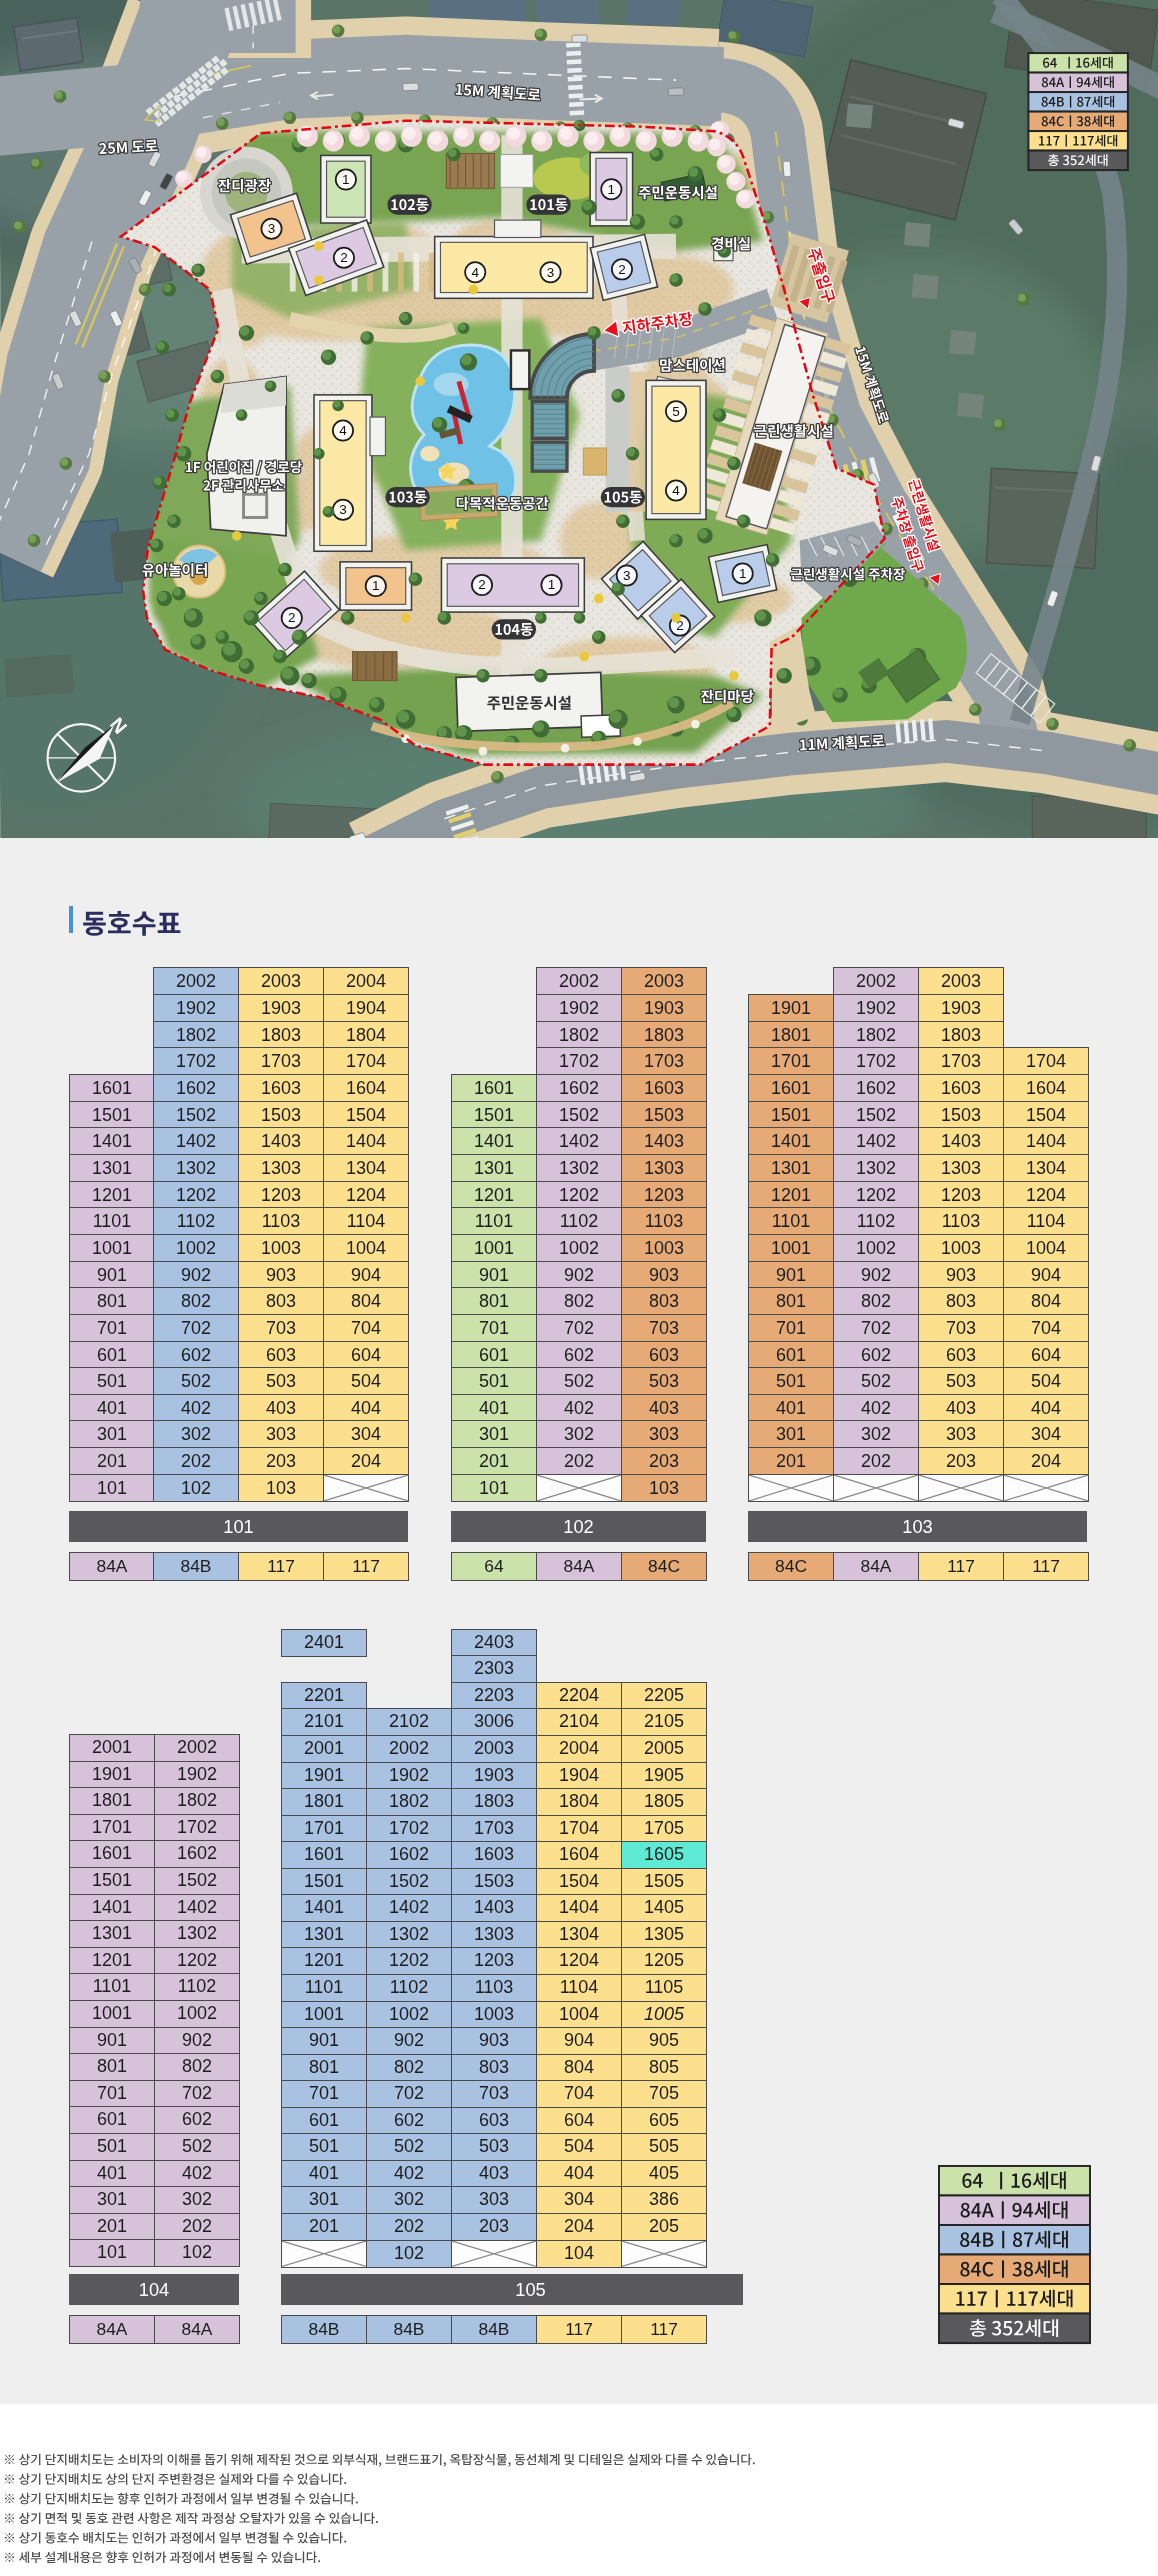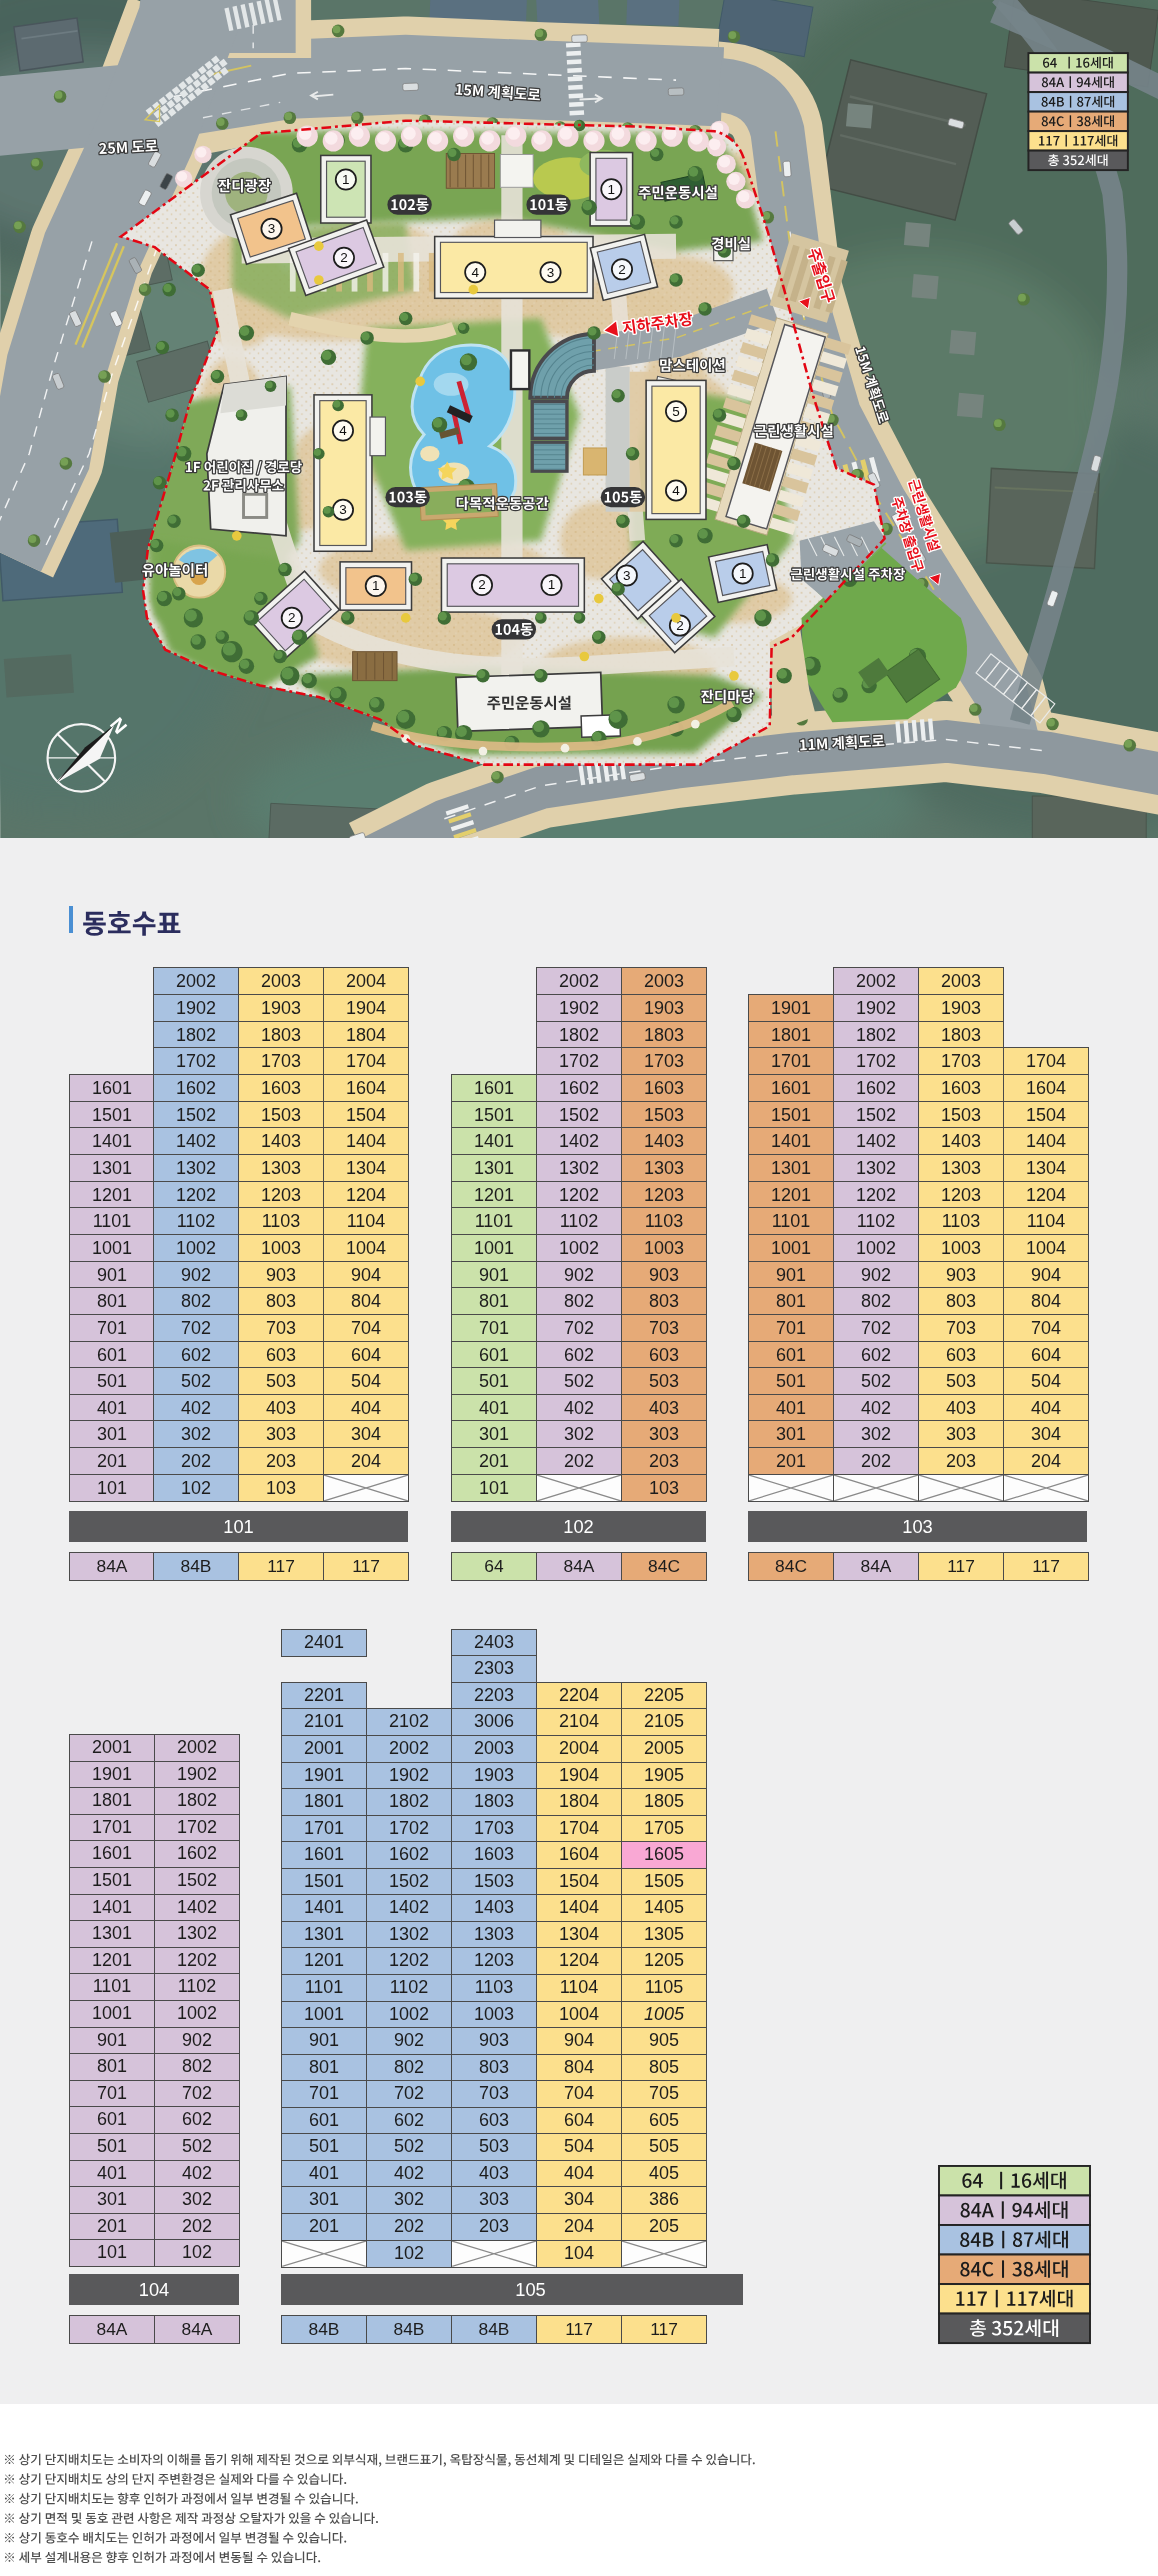--- a/index.html
+++ b/index.html
@@ -1481,21 +1481,21 @@
 <div style="position:absolute;left:536px;top:2160px;width:86px;height:27.5px;background:#fce08d;border:1px solid #4a4a4a;box-sizing:border-box;display:flex;align-items:center;justify-content:center;font-size:18px;color:#1d1d1d;">404</div>
 <div style="position:absolute;left:536px;top:2186px;width:86px;height:27.5px;background:#fce08d;border:1px solid #4a4a4a;box-sizing:border-box;display:flex;align-items:center;justify-content:center;font-size:18px;color:#1d1d1d;">304</div>
 <div style="position:absolute;left:536px;top:2213px;width:86px;height:27.5px;background:#fce08d;border:1px solid #4a4a4a;box-sizing:border-box;display:flex;align-items:center;justify-content:center;font-size:18px;color:#1d1d1d;">204</div>
 <div style="position:absolute;left:536px;top:2240px;width:86px;height:27.5px;background:#fce08d;border:1px solid #4a4a4a;box-sizing:border-box;display:flex;align-items:center;justify-content:center;font-size:18px;color:#1d1d1d;">104</div>
 <div style="position:absolute;left:621px;top:1682px;width:86px;height:27.5px;background:#fce08d;border:1px solid #4a4a4a;box-sizing:border-box;display:flex;align-items:center;justify-content:center;font-size:18px;color:#1d1d1d;">2205</div>
 <div style="position:absolute;left:621px;top:1708px;width:86px;height:27.5px;background:#fce08d;border:1px solid #4a4a4a;box-sizing:border-box;display:flex;align-items:center;justify-content:center;font-size:18px;color:#1d1d1d;">2105</div>
 <div style="position:absolute;left:621px;top:1735px;width:86px;height:27.5px;background:#fce08d;border:1px solid #4a4a4a;box-sizing:border-box;display:flex;align-items:center;justify-content:center;font-size:18px;color:#1d1d1d;">2005</div>
 <div style="position:absolute;left:621px;top:1762px;width:86px;height:27.5px;background:#fce08d;border:1px solid #4a4a4a;box-sizing:border-box;display:flex;align-items:center;justify-content:center;font-size:18px;color:#1d1d1d;">1905</div>
 <div style="position:absolute;left:621px;top:1788px;width:86px;height:27.5px;background:#fce08d;border:1px solid #4a4a4a;box-sizing:border-box;display:flex;align-items:center;justify-content:center;font-size:18px;color:#1d1d1d;">1805</div>
 <div style="position:absolute;left:621px;top:1815px;width:86px;height:27.5px;background:#fce08d;border:1px solid #4a4a4a;box-sizing:border-box;display:flex;align-items:center;justify-content:center;font-size:18px;color:#1d1d1d;">1705</div>
-<div style="position:absolute;left:621px;top:1841px;width:86px;height:27.5px;background:#f9a8d4;border:1px solid #4a4a4a;box-sizing:border-box;display:flex;align-items:center;justify-content:center;font-size:18px;color:#1d1d1d;">1605</div>
+<div style="position:absolute;left:621px;top:1841px;width:86px;height:27.5px;background:#5eead4;border:1px solid #4a4a4a;box-sizing:border-box;display:flex;align-items:center;justify-content:center;font-size:18px;color:#1d1d1d;">1605</div>
 <div style="position:absolute;left:621px;top:1868px;width:86px;height:27.5px;background:#fce08d;border:1px solid #4a4a4a;box-sizing:border-box;display:flex;align-items:center;justify-content:center;font-size:18px;color:#1d1d1d;">1505</div>
 <div style="position:absolute;left:621px;top:1894px;width:86px;height:27.5px;background:#fce08d;border:1px solid #4a4a4a;box-sizing:border-box;display:flex;align-items:center;justify-content:center;font-size:18px;color:#1d1d1d;">1405</div>
 <div style="position:absolute;left:621px;top:1921px;width:86px;height:27.5px;background:#fce08d;border:1px solid #4a4a4a;box-sizing:border-box;display:flex;align-items:center;justify-content:center;font-size:18px;color:#1d1d1d;">1305</div>
 <div style="position:absolute;left:621px;top:1947px;width:86px;height:27.5px;background:#fce08d;border:1px solid #4a4a4a;box-sizing:border-box;display:flex;align-items:center;justify-content:center;font-size:18px;color:#1d1d1d;">1205</div>
 <div style="position:absolute;left:621px;top:1974px;width:86px;height:27.5px;background:#fce08d;border:1px solid #4a4a4a;box-sizing:border-box;display:flex;align-items:center;justify-content:center;font-size:18px;color:#1d1d1d;">1105</div>
 <div style="position:absolute;left:621px;top:2001px;width:86px;height:27.5px;background:#fce08d;border:1px solid #4a4a4a;box-sizing:border-box;display:flex;align-items:center;justify-content:center;font-size:18px;color:#1d1d1d;font-style:italic;">1005</div>
 <div style="position:absolute;left:621px;top:2027px;width:86px;height:27.5px;background:#fce08d;border:1px solid #4a4a4a;box-sizing:border-box;display:flex;align-items:center;justify-content:center;font-size:18px;color:#1d1d1d;">905</div>
 <div style="position:absolute;left:621px;top:2054px;width:86px;height:27.5px;background:#fce08d;border:1px solid #4a4a4a;box-sizing:border-box;display:flex;align-items:center;justify-content:center;font-size:18px;color:#1d1d1d;">805</div>
 <div style="position:absolute;left:621px;top:2080px;width:86px;height:27.5px;background:#fce08d;border:1px solid #4a4a4a;box-sizing:border-box;display:flex;align-items:center;justify-content:center;font-size:18px;color:#1d1d1d;">705</div>
 <div style="position:absolute;left:621px;top:2107px;width:86px;height:27.5px;background:#fce08d;border:1px solid #4a4a4a;box-sizing:border-box;display:flex;align-items:center;justify-content:center;font-size:18px;color:#1d1d1d;">605</div>

